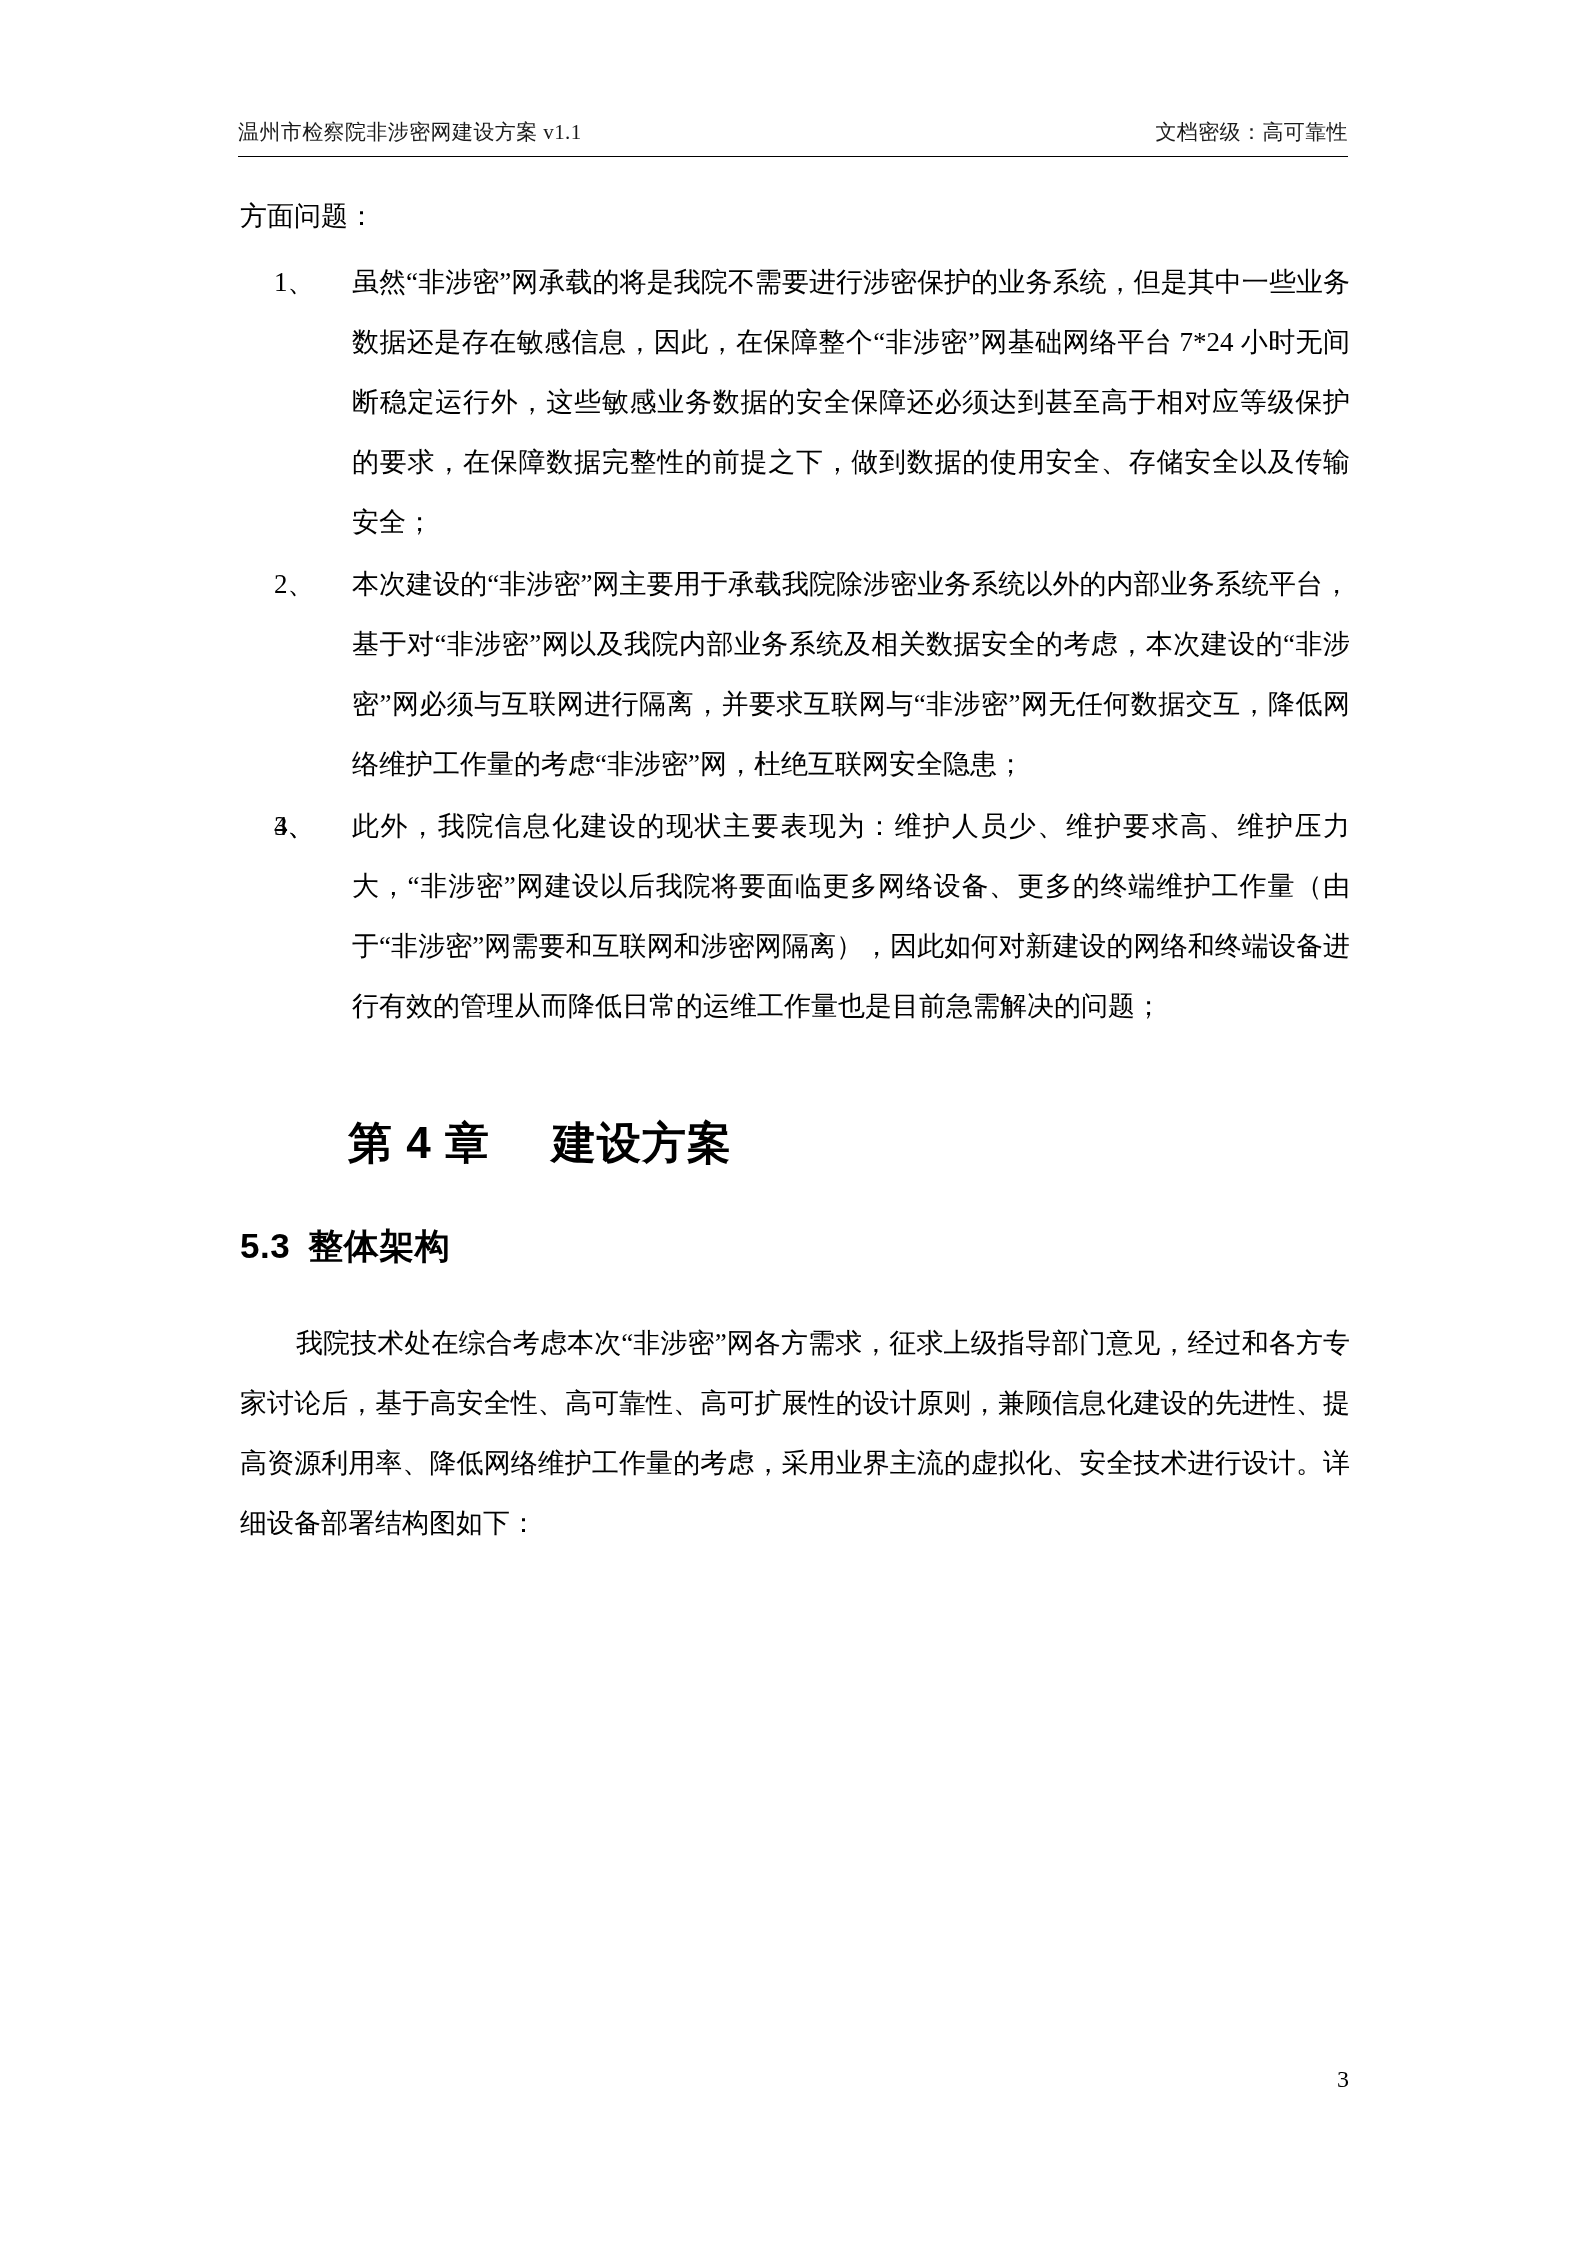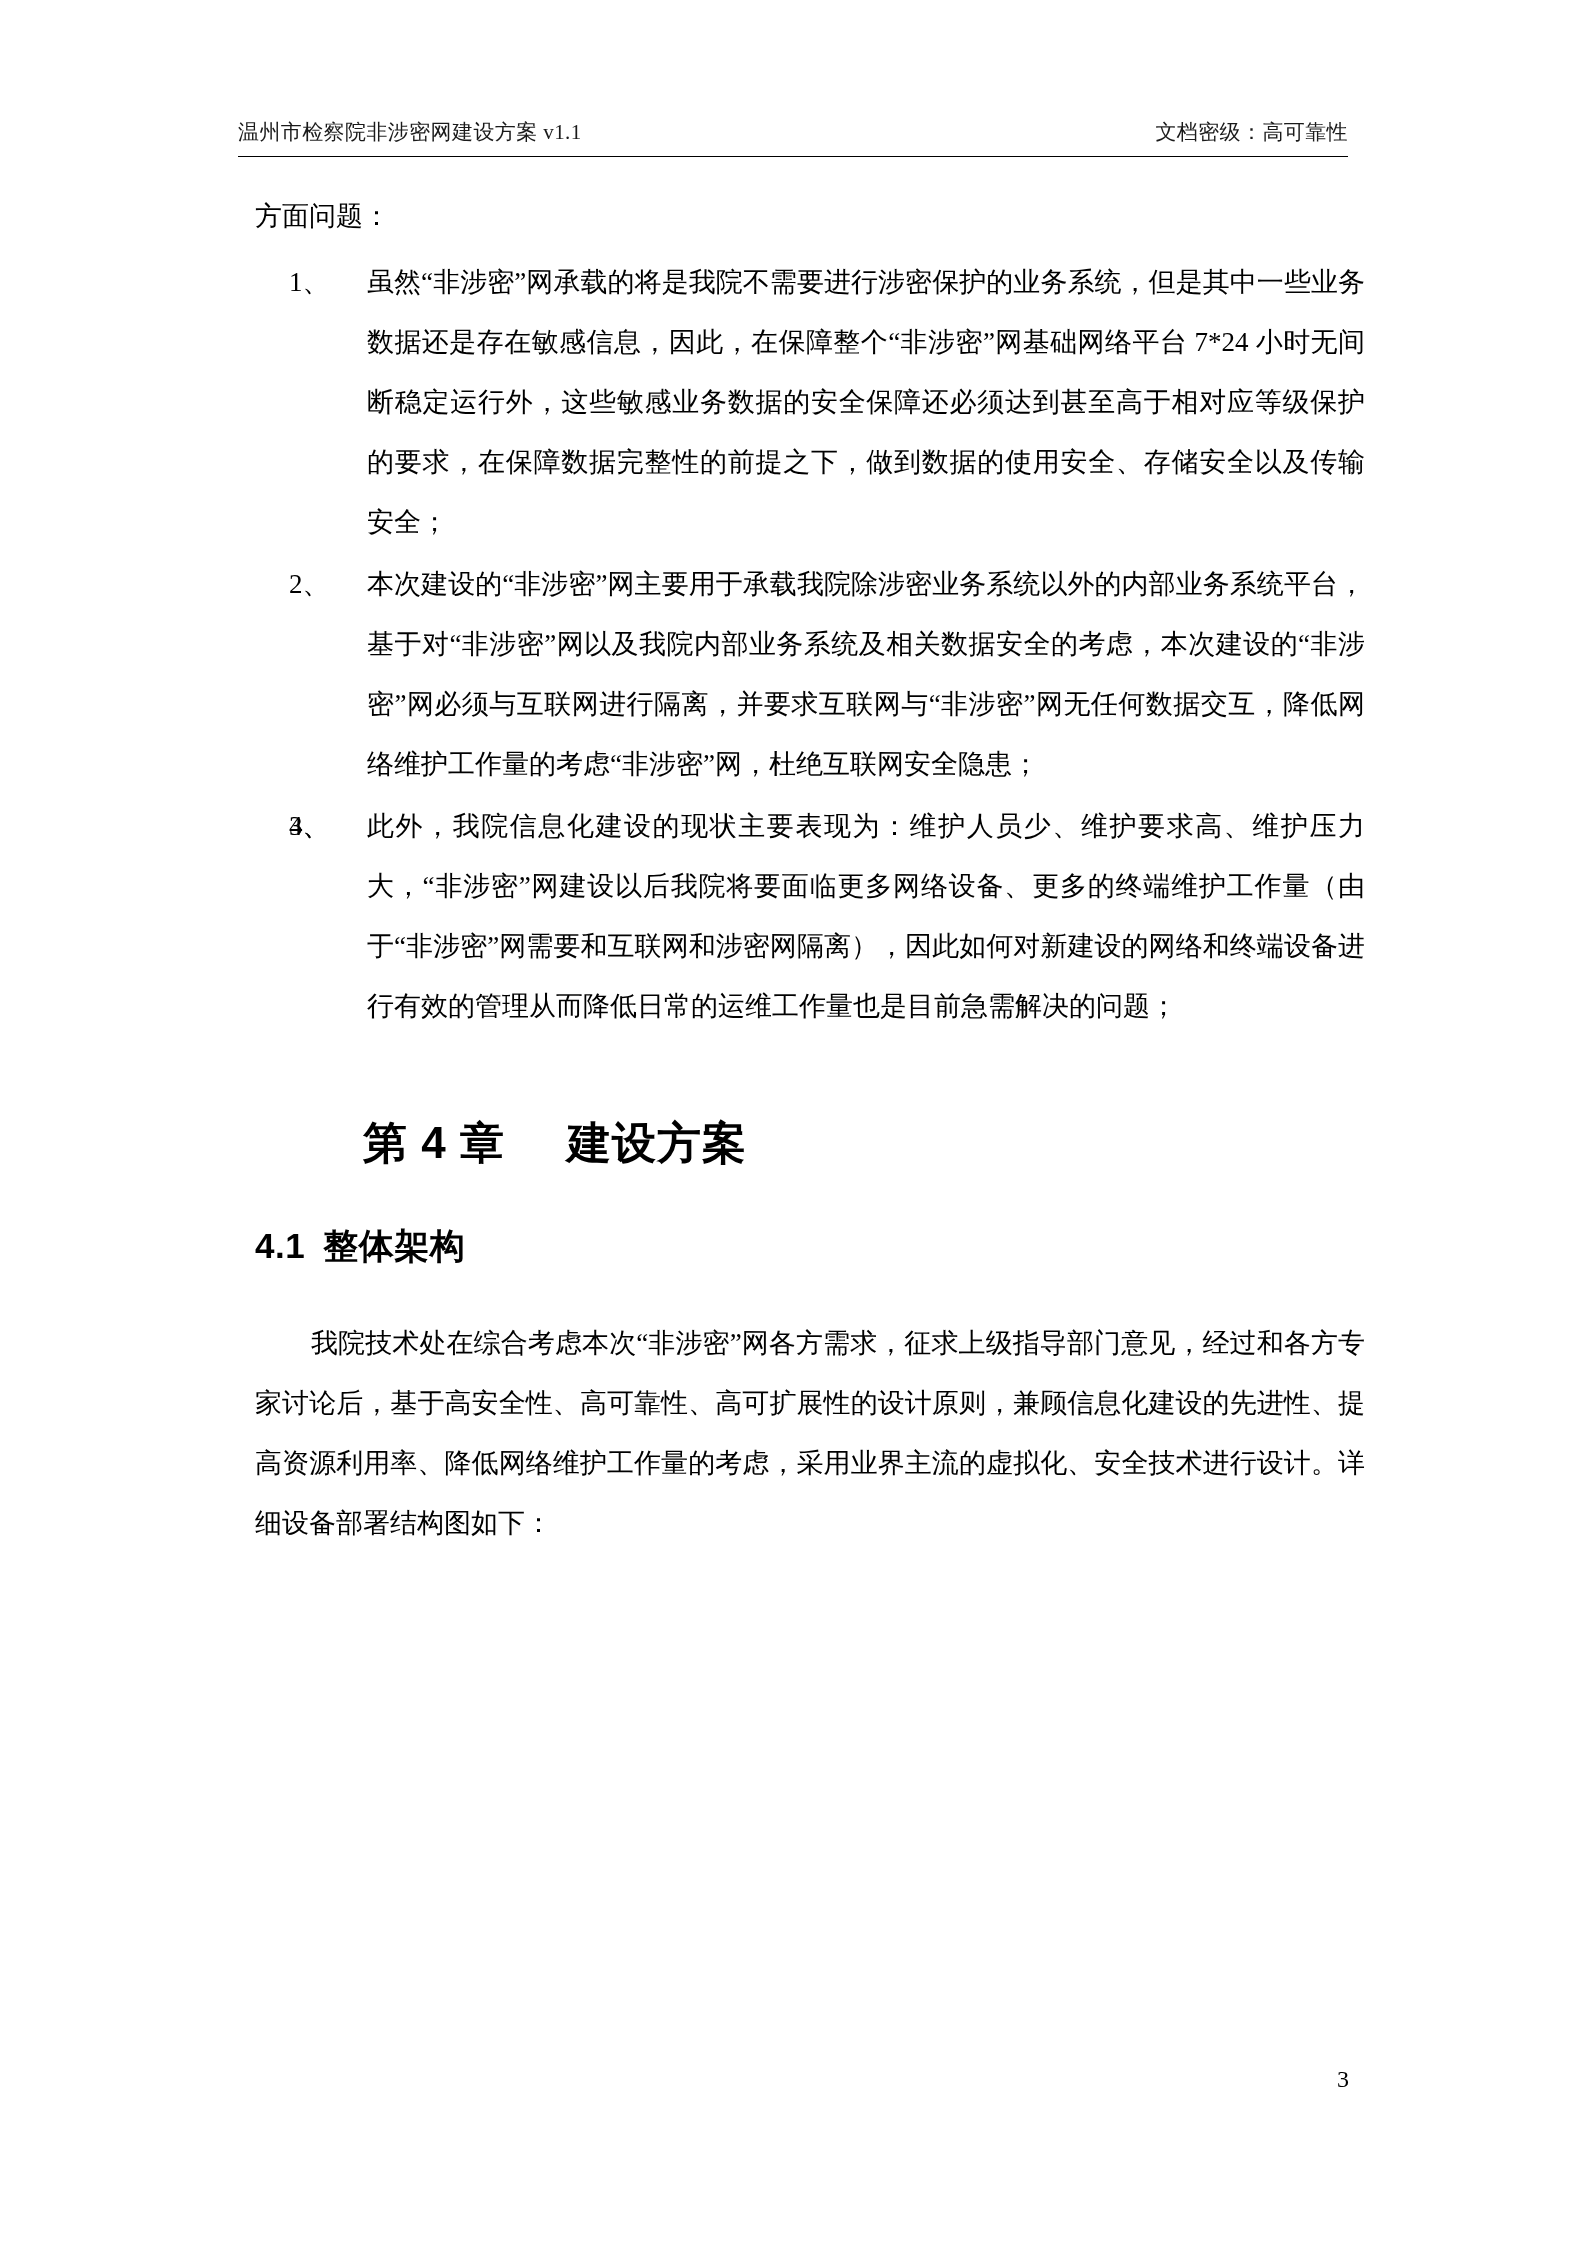--- a/index.html
+++ b/index.html
@@ -36,21 +36,21 @@
     left: 238px;
     top: 156px;
     width: 1110px;
     height: 1px;
     background: #000000;
   }
 
   
   .body {
     position: absolute;
-    left: 255px;
+    left: 240px;
     top: 186px;
     width: 1110px;
   }
 
   .para {
     font-size: 27px;
     line-height: 60px;
     text-align: justify;
     text-justify: inter-ideograph;
     margin: 0;
@@ -158,21 +158,21 @@
         <span class="marker">4、</span>
         <span>此外，我院信息化建设的现状主要表现为：维护人员少、维护要求高、维护压力大，“非涉密”网建设以后我院将要面临更多网络设备、更多的终端维护工作量（由于“非涉密”网需要和互联网和涉密网隔离），因此如何对新建设的网络和终端设备进行有效的管理从而降低日常的运维工作量也是目前急需解决的问题；</span>
       </li>
     </ol>
 
     <h1 class="chapter">
       <span>第 4 章</span><span class="chap-gap"></span><span>建设方案</span>
     </h1>
 
     <h2 class="section">
-      <span>4.1</span><span class="sec-gap"></span><span>整体架构</span>
+      <span>5.3</span><span class="sec-gap"></span><span>整体架构</span>
     </h2>
 
     <p class="para closing">我院技术处在综合考虑本次“非涉密”网各方需求，征求上级指导部门意见，经过和各方专家讨论后，基于高安全性、高可靠性、高可扩展性的设计原则，兼顾信息化建设的先进性、提高资源利用率、降低网络维护工作量的考虑，采用业界主流的虚拟化、安全技术进行设计。详细设备部署结构图如下：</p>
 
   </div>
 
   <div class="page-number">3</div>
 
 </div>
 

